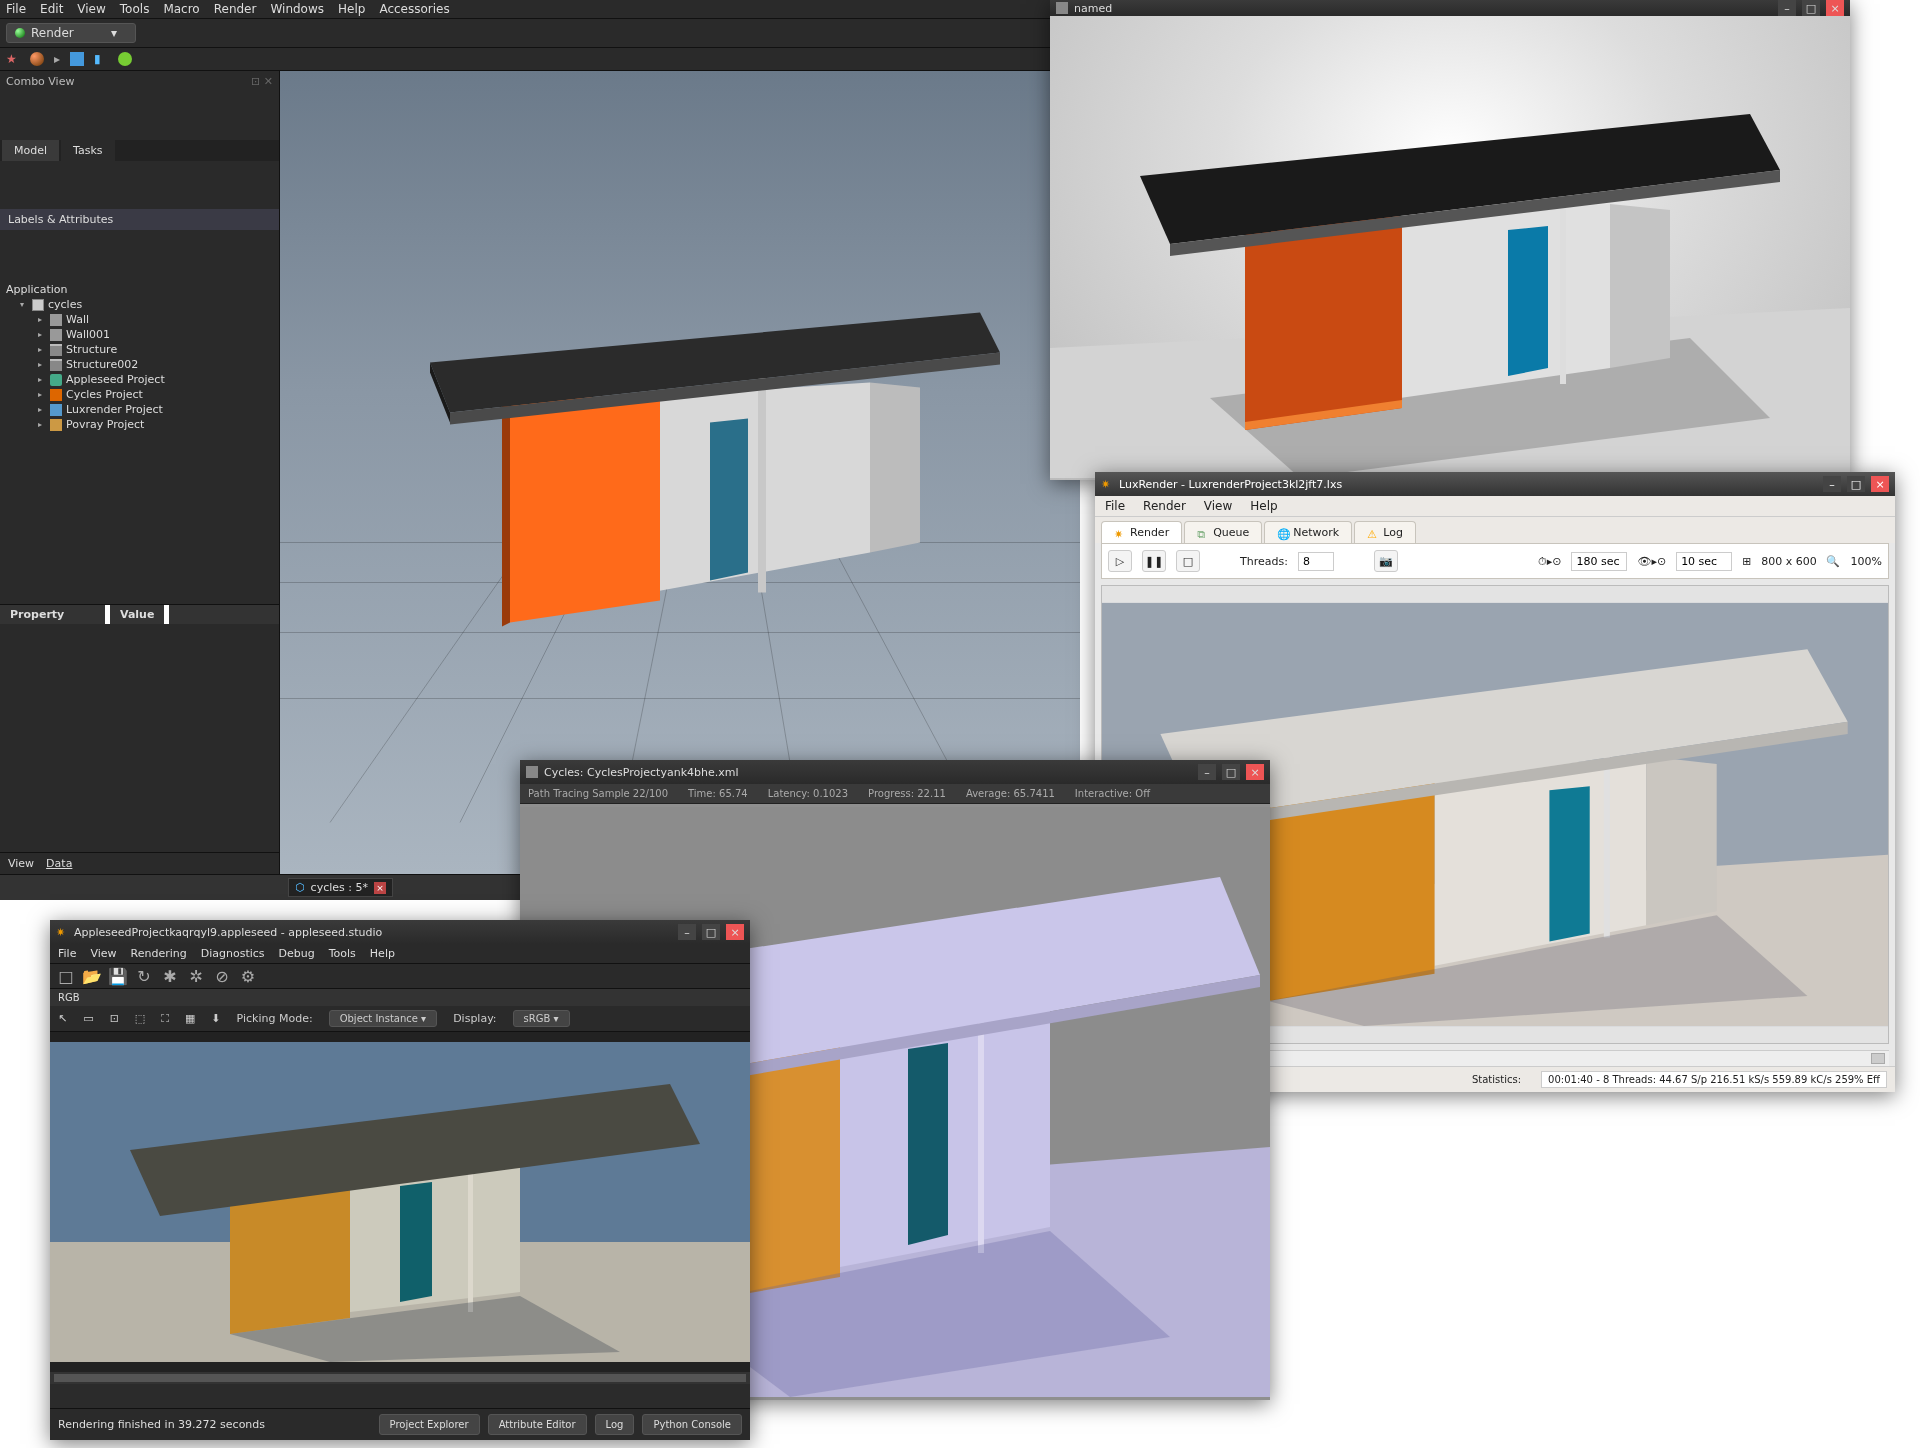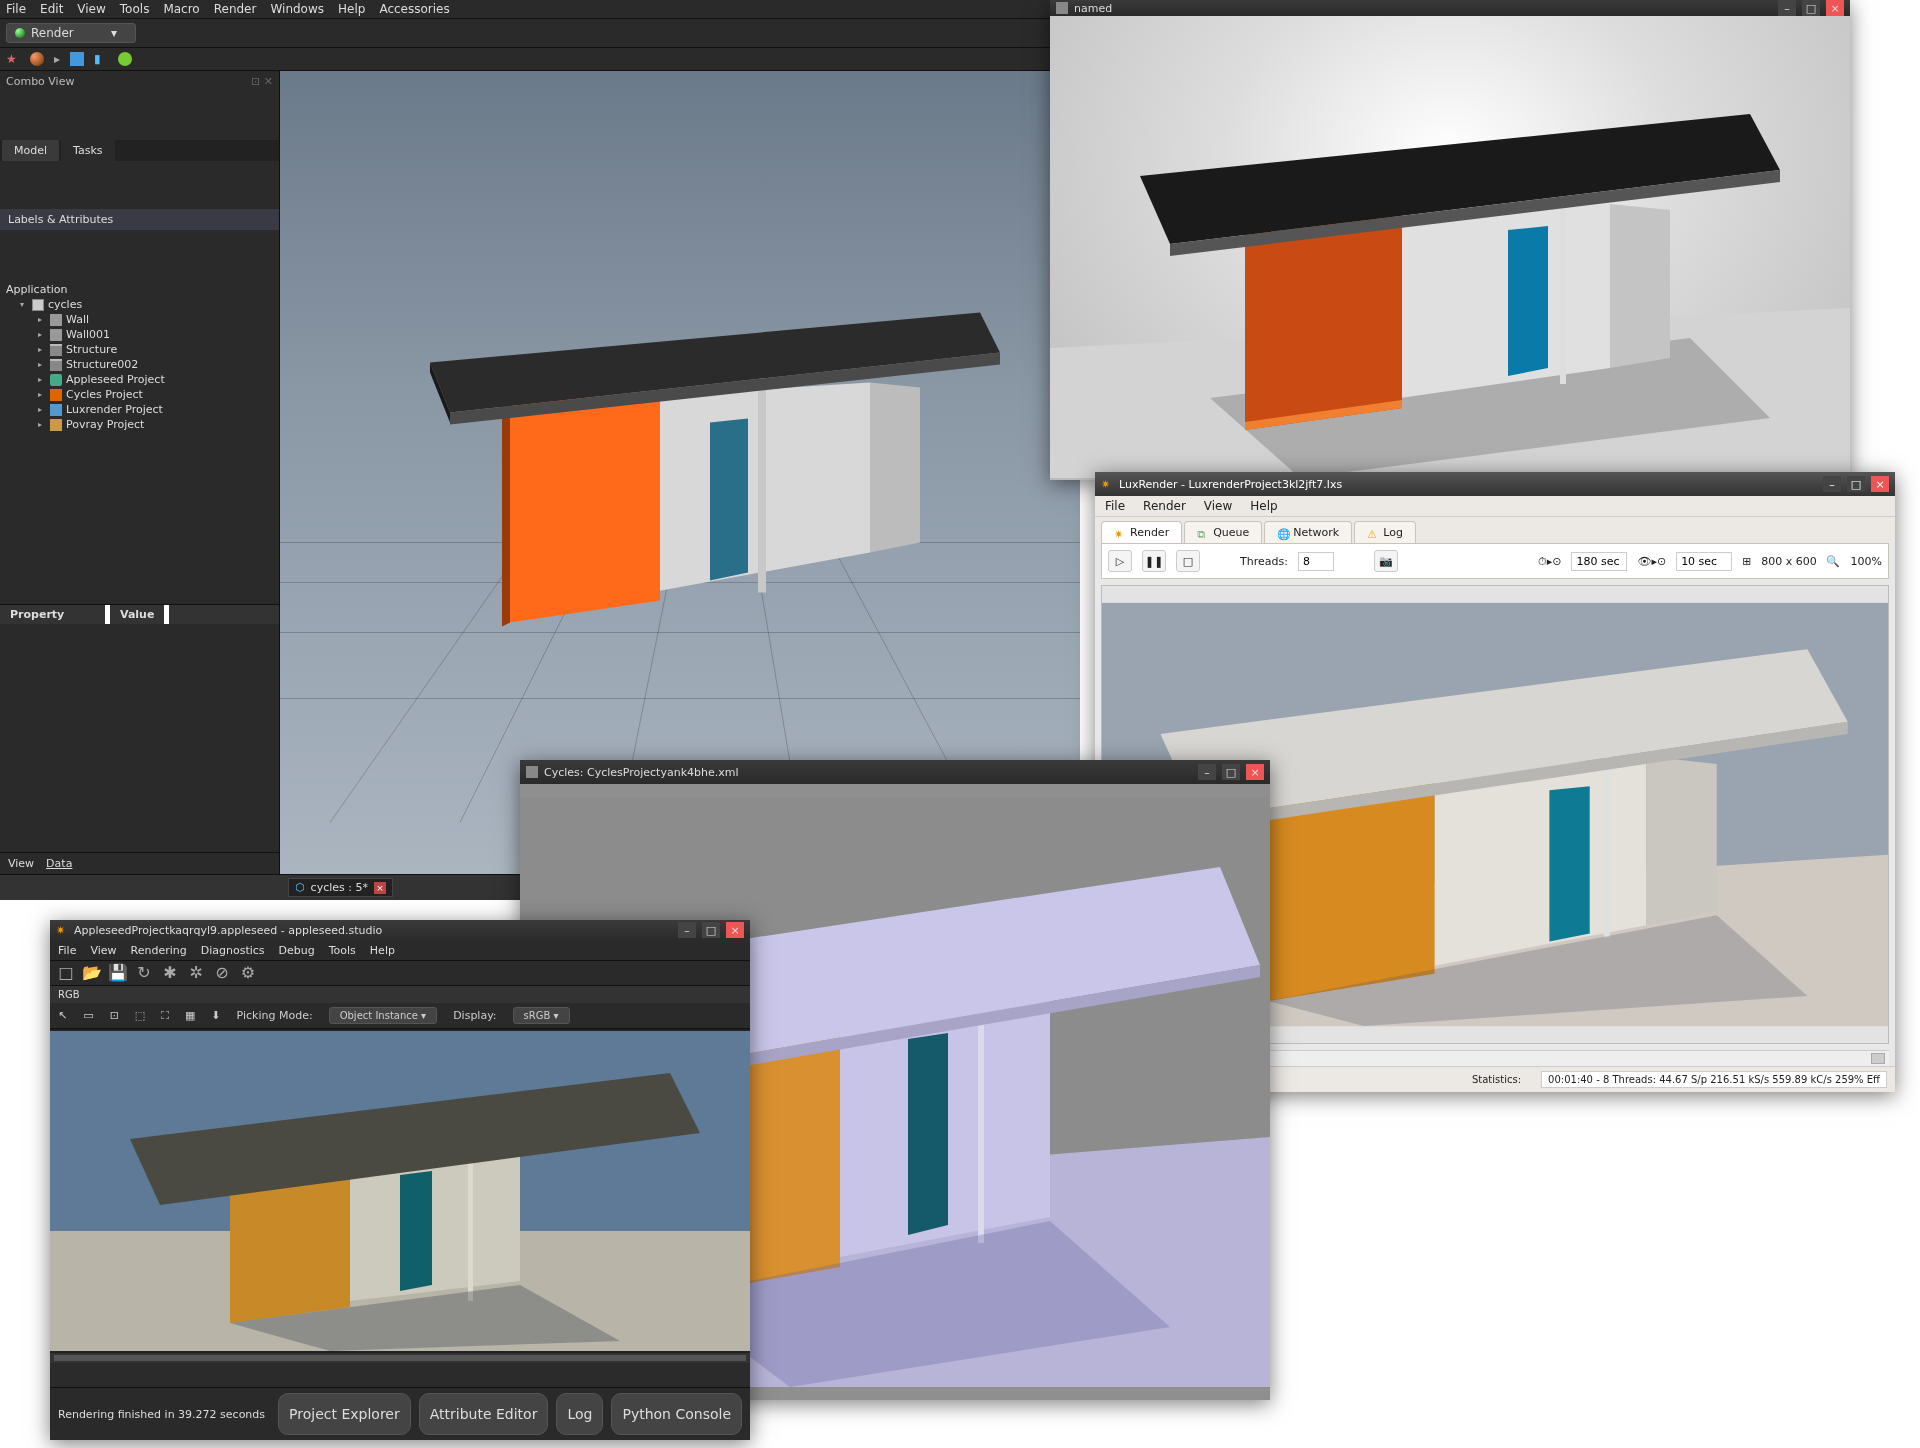--- a/index.html
+++ b/index.html
@@ -93,21 +93,21 @@
   .as-menu{background:#2a2a2a;display:flex;gap:14px;padding:3px 8px;font-size:11px;border-bottom:1px solid #111;}
   .as-tool{background:#2a2a2a;padding:4px 8px;display:flex;gap:10px;border-bottom:1px solid #111;}
   .as-tool .tb{width:16px;height:16px;color:#aaa;display:flex;align-items:center;justify-content:center;}
   .as-sub{background:#333;padding:3px 8px;font-size:10px;}
   .as-pick{background:#2a2a2a;padding:4px 8px;font-size:11px;display:flex;gap:16px;align-items:center;border-bottom:1px solid #111;color:#ccc;}
   .as-pick .dd{background:#444;padding:2px 10px;border:1px solid #555;border-radius:3px;font-size:10px;}
   .as-canvas{flex:1;background:#222;position:relative;}
   .as-scroll{height:12px;background:#333;position:relative;}
   .as-scroll .thumb{position:absolute;left:4px;right:4px;top:2px;bottom:2px;background:#555;}
   .as-bottom{background:#2a2a2a;padding:5px 8px;display:flex;gap:8px;align-items:center;font-size:11px;border-top:1px solid #111;margin-top:24px;}
-  .as-bottom .btn{background:#444;padding:12px 10px;border:1px solid #555;border-radius:10px;font-size:14px;}
+  .as-bottom .btn{background:#444;padding:4px 10px;border:1px solid #555;border-radius:3px;font-size:10px;}
 
   .lux-orange{color:#e90;font-weight:bold;}
 </style>
 </head>
 <body>
 
 <div class="freecad">
   <div class="fc-menubar">
     <span>File</span>
     <span>Edit</span>
@@ -367,20 +367,28 @@
 </div>
 
 <div class="win cycles">
   <div class="win-titlebar">
     <span class="t-ic" style="background:#888;"></span>
     <span class="title">Cycles: CyclesProjectyank4bhe.xml</span>
     <span class="win-btn wb-min">–</span>
     <span class="win-btn wb-max">□</span>
     <span class="win-btn wb-close">×</span>
   </div>
+  <div class="cycles-status">
+    <span>Path Tracing Sample 22/100</span>
+    <span>Time: 65.74</span>
+    <span>Latency: 0.1023</span>
+    <span>Progress: 22.11</span>
+    <span>Average: 65.7411</span>
+    <span>Interactive: Off</span>
+  </div>
   <div class="canvas">
     <svg viewBox="0 0 750 590" style="width:100%;height:100%;">
       <rect width="750" height="590" fill="#8c8c8c"></rect>
       <polygon points="0,400 750,340 750,590 0,590" fill="#b8b4d8"></polygon>
 
       <polygon points="320,220 530,200 530,420 320,460" fill="#c8c4e8"></polygon>
 
       <polygon points="388,242 428,236 428,428 388,438" fill="#145a6a"></polygon>
 
       <polygon points="150,232 320,220 320,470 150,500" fill="#d89030"></polygon>

